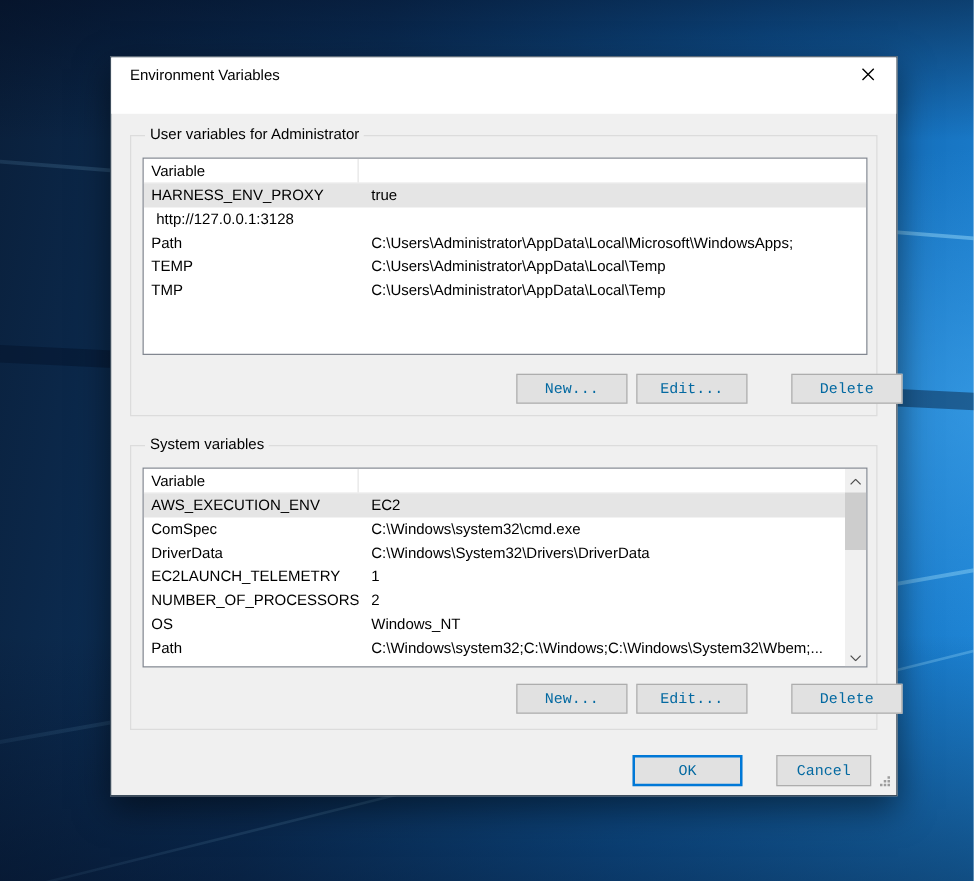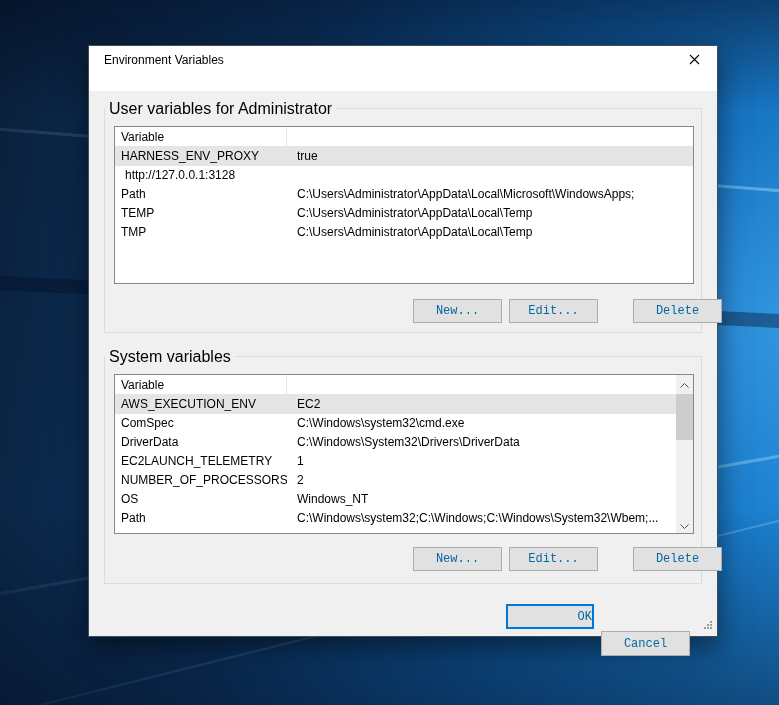--- a/index.html
+++ b/index.html
@@ -31,21 +31,21 @@
   .dialog{position:absolute;left:88px;top:45px;width:630px;height:592px;
     background:var(--dialog-bg);border:1px solid #3e4e5d;
     box-shadow:0 10px 26px rgba(0,0,0,0.5);}
   .titlebar{position:absolute;left:0;top:0;right:0;height:45px;background:var(--titlebar-bg);}
   .title-text{position:absolute;left:15px;top:0;line-height:29px;font-size:12px;}
   .close-btn{position:absolute;right:0;top:0;width:45px;height:29px;display:flex;align-items:center;justify-content:center;cursor:pointer;}
 
   .groupbox{position:absolute;border:1px solid var(--group-border);}
   .group-user{left:15px;top:62px;width:598px;height:225px;}
   .group-sys{left:15px;top:310px;width:598px;height:228px;}
-  .group-legend{position:absolute;top:-9px;left:0;background:var(--dialog-bg);padding:0 4px;font-size:16px;white-space:nowrap;}
+  .group-legend{position:absolute;top:-9px;left:11px;background:var(--dialog-bg);padding:0 4px;font-size:12px;white-space:nowrap;}
 
   .listview{position:absolute;background:#fff;border:1px solid var(--list-border);overflow:hidden;}
   .lv-user{left:25px;top:80px;width:580px;height:158px;}
   .lv-sys{left:25px;top:328px;width:580px;height:160px;}
   .lv-header{display:flex;height:20px;line-height:20px;border-bottom:1px solid #e5e5e5;background:#fff;}
   .lv-sys .lv-header{margin-right:17px;}
   .hdr-cell{white-space:nowrap;overflow:hidden;cursor:default;}
   .hdr-var{width:172px;padding-left:6px;border-right:1px solid #e5e5e5;}
   .hdr-val{flex:1;padding-left:10px;margin-top:39px;}
   .lv-row{display:flex;height:19px;line-height:19px;cursor:default;}
@@ -58,22 +58,22 @@
   
   .vscroll{position:absolute;top:0;right:0;bottom:0;width:17px;background:#f0f0f0;}
   .scroll-arrow{position:absolute;left:0;width:17px;height:17px;display:flex;align-items:center;justify-content:center;cursor:pointer;}
   .scroll-up{top:0;} .scroll-down{bottom:0;}
   .scroll-thumb{position:absolute;left:0;top:19px;width:17px;height:46px;background:#cdcdcd;cursor:pointer;}
 
   .btn{position:absolute;width:89px;height:24px;background:var(--button-bg);
     border:1px solid var(--button-border);font-family:Liberation Mono, monospace;font-size:12px;color:#0369a1;cursor:pointer;}
   .row1{top:253px;} .row2{top:501px;}
   .b-new{left:324px;} .b-edit{left:420px;} .b-delete{left:516px;margin-left:28px;}
-  .btn-ok{left:417px;top:558px;width:88px;height:25px;border:2px solid var(--accent);text-align:right;}
-  .btn-cancel{left:512px;top:558px;width:89px;height:25px;margin-top:27px;}
+  .btn-ok{left:417px;top:558px;width:88px;height:25px;border:2px solid var(--accent);}
+  .btn-cancel{left:532px;top:558px;width:76px;height:25px;}
 
   .grip{position:absolute;right:4px;bottom:5px;width:11px;height:11px;cursor:nwse-resize;}
   .grip i{position:absolute;left:8px;top:1px;width:2px;height:2px;background:#9d9d9d;
     box-shadow:-3px 3px #9d9d9d, 0 3px #9d9d9d, -6px 6px #9d9d9d, -3px 6px #9d9d9d, 0 6px #9d9d9d;}
 </style>
 </head>
 <body>
 
 <div class="desktop">
   <div class="beam beam-a"></div>

